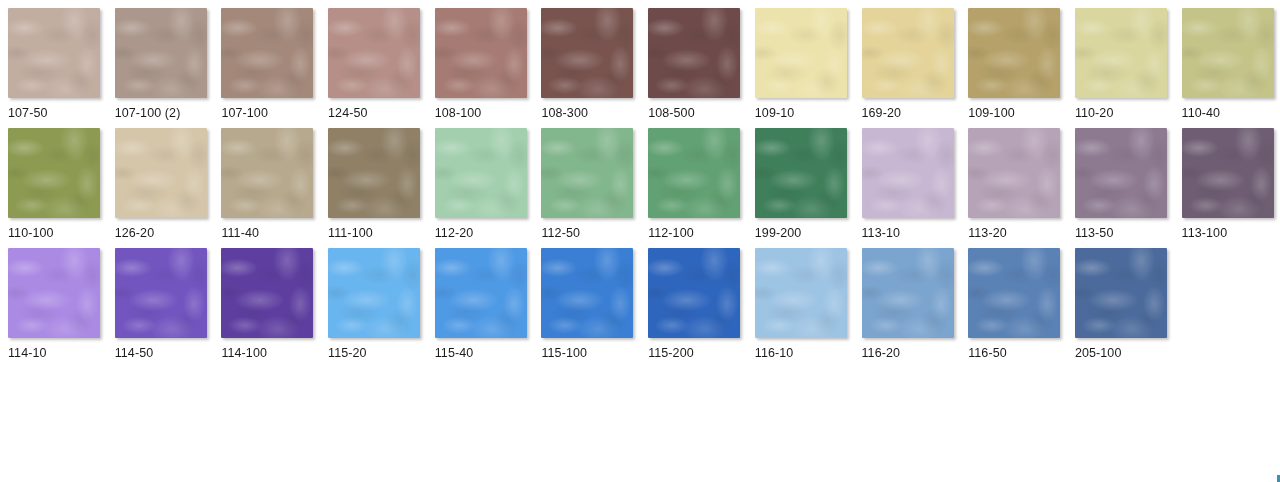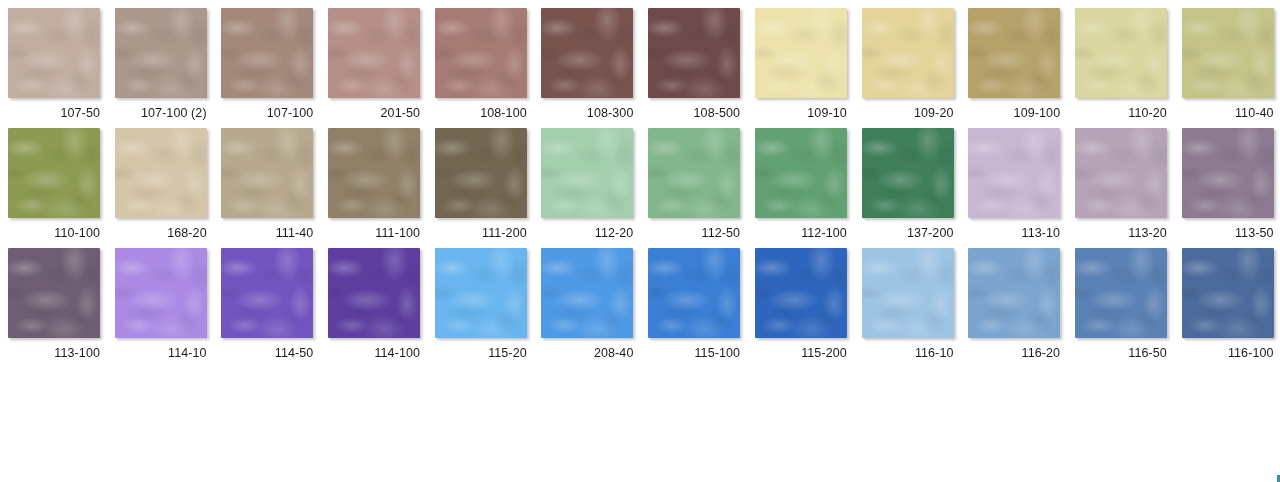--- a/index.html
+++ b/index.html
@@ -65,21 +65,21 @@
       radial-gradient(ellipse 22px 11px at 8% 50%, rgba(0,0,0,0.07), rgba(0,0,0,0) 72%),
       radial-gradient(ellipse 26px 14px at 55% 30%, rgba(0,0,0,0.05), rgba(0,0,0,0) 72%),
       radial-gradient(ellipse 18px 24px at 92% 30%, rgba(0,0,0,0.06), rgba(0,0,0,0) 70%),
       radial-gradient(ellipse 30px 16px at 34% 72%, rgba(0,0,0,0.05), rgba(0,0,0,0) 74%),
       radial-gradient(ellipse 20px 20px at 78% 82%, rgba(0,0,0,0.06), rgba(0,0,0,0) 72%);
     pointer-events: none;
   }
 
   .swatch-label {
     width: 92px;
-    text-align: right;
+    text-align: left;
     font-size: 12.5px;
     line-height: 1;
     color: #1b1b1b;
     margin-top: 9px;
     white-space: nowrap;
     letter-spacing: 0.1px;
   }
 
   #corner-artifact {
     position: absolute;
@@ -100,89 +100,85 @@
     <div class="swatch-cell">
       <div class="swatch-chip" title="107-100 (2)" style="background-color: rgb(171, 151, 139);"></div>
       <div class="swatch-label">107-100 (2)</div>
     </div>
     <div class="swatch-cell">
       <div class="swatch-chip" title="107-100" style="background-color: rgb(164, 137, 123);"></div>
       <div class="swatch-label">107-100</div>
     </div>
     <div class="swatch-cell">
       <div class="swatch-chip" title="108-50" style="background-color: rgb(181, 143, 136);"></div>
-      <div class="swatch-label">201-50</div>
+      <div class="swatch-label">124-50</div>
     </div>
     <div class="swatch-cell">
       <div class="swatch-chip" title="108-100" style="background-color: rgb(165, 123, 115);"></div>
       <div class="swatch-label">108-100</div>
     </div>
     <div class="swatch-cell">
       <div class="swatch-chip" title="108-300" style="background-color: rgb(121, 84, 79);"></div>
       <div class="swatch-label">108-300</div>
     </div>
     <div class="swatch-cell">
       <div class="swatch-chip" title="108-500" style="background-color: rgb(110, 75, 74);"></div>
       <div class="swatch-label">108-500</div>
     </div>
     <div class="swatch-cell">
       <div class="swatch-chip" title="109-10" style="background-color: rgb(236, 226, 171);"></div>
       <div class="swatch-label">109-10</div>
     </div>
     <div class="swatch-cell">
       <div class="swatch-chip" title="109-20" style="background-color: rgb(228, 212, 154);"></div>
-      <div class="swatch-label">109-20</div>
+      <div class="swatch-label">169-20</div>
     </div>
     <div class="swatch-cell">
       <div class="swatch-chip" title="109-100" style="background-color: rgb(181, 161, 105);"></div>
       <div class="swatch-label">109-100</div>
     </div>
     <div class="swatch-cell">
       <div class="swatch-chip" title="110-20" style="background-color: rgb(217, 214, 159);"></div>
       <div class="swatch-label">110-20</div>
     </div>
     <div class="swatch-cell">
       <div class="swatch-chip" title="110-40" style="background-color: rgb(196, 196, 137);"></div>
       <div class="swatch-label">110-40</div>
     </div>
     <div class="swatch-cell">
       <div class="swatch-chip" title="110-100" style="background-color: rgb(141, 155, 82);"></div>
       <div class="swatch-label">110-100</div>
     </div>
     <div class="swatch-cell">
       <div class="swatch-chip" title="111-20" style="background-color: rgb(213, 198, 169);"></div>
-      <div class="swatch-label">168-20</div>
+      <div class="swatch-label">126-20</div>
     </div>
     <div class="swatch-cell">
       <div class="swatch-chip" title="111-40" style="background-color: rgb(183, 169, 141);"></div>
       <div class="swatch-label">111-40</div>
     </div>
     <div class="swatch-cell">
       <div class="swatch-chip" title="111-100" style="background-color: rgb(143, 128, 102);"></div>
       <div class="swatch-label">111-100</div>
     </div>
     <div class="swatch-cell">
-      <div class="swatch-chip" title="111-200" style="background-color: rgb(116, 103, 81);"></div>
-      <div class="swatch-label">111-200</div>
-    </div>
-    <div class="swatch-cell">
       <div class="swatch-chip" title="112-20" style="background-color: rgb(163, 207, 174);"></div>
       <div class="swatch-label">112-20</div>
     </div>
     <div class="swatch-cell">
       <div class="swatch-chip" title="112-50" style="background-color: rgb(130, 182, 140);"></div>
       <div class="swatch-label">112-50</div>
     </div>
     <div class="swatch-cell">
       <div class="swatch-chip" title="112-100" style="background-color: rgb(98, 161, 115);"></div>
       <div class="swatch-label">112-100</div>
     </div>
     <div class="swatch-cell">
       <div class="swatch-chip" title="112-200" style="background-color: rgb(63, 127, 90);"></div>
-      <div class="swatch-label">137-200</div>
+      <div class="swatch-label">199-200</div>
     </div>
     <div class="swatch-cell">
       <div class="swatch-chip" title="113-10" style="background-color: rgb(200, 183, 210);"></div>
       <div class="swatch-label">113-10</div>
     </div>
     <div class="swatch-cell">
       <div class="swatch-chip" title="113-20" style="background-color: rgb(182, 163, 183);"></div>
       <div class="swatch-label">113-20</div>
     </div>
     <div class="swatch-cell">
@@ -204,21 +200,21 @@
     <div class="swatch-cell">
       <div class="swatch-chip" title="114-100" style="background-color: rgb(94, 63, 160);"></div>
       <div class="swatch-label">114-100</div>
     </div>
     <div class="swatch-cell">
       <div class="swatch-chip" title="115-20" style="background-color: rgb(105, 181, 239);"></div>
       <div class="swatch-label">115-20</div>
     </div>
     <div class="swatch-cell">
       <div class="swatch-chip" title="115-40" style="background-color: rgb(79, 154, 229);"></div>
-      <div class="swatch-label">208-40</div>
+      <div class="swatch-label">115-40</div>
     </div>
     <div class="swatch-cell">
       <div class="swatch-chip" title="115-100" style="background-color: rgb(58, 127, 212);"></div>
       <div class="swatch-label">115-100</div>
     </div>
     <div class="swatch-cell">
       <div class="swatch-chip" title="115-200" style="background-color: rgb(47, 102, 189);"></div>
       <div class="swatch-label">115-200</div>
     </div>
     <div class="swatch-cell">
@@ -228,17 +224,17 @@
     <div class="swatch-cell">
       <div class="swatch-chip" title="116-20" style="background-color: rgb(123, 164, 206);"></div>
       <div class="swatch-label">116-20</div>
     </div>
     <div class="swatch-cell">
       <div class="swatch-chip" title="116-50" style="background-color: rgb(91, 130, 181);"></div>
       <div class="swatch-label">116-50</div>
     </div>
     <div class="swatch-cell">
       <div class="swatch-chip" title="116-100" style="background-color: rgb(76, 107, 156);"></div>
-      <div class="swatch-label">116-100</div>
+      <div class="swatch-label">205-100</div>
     </div>
   </div>
 
 <div id="corner-artifact" style="background-color: rgb(63, 143, 174);"></div>
 
 </body></html>

